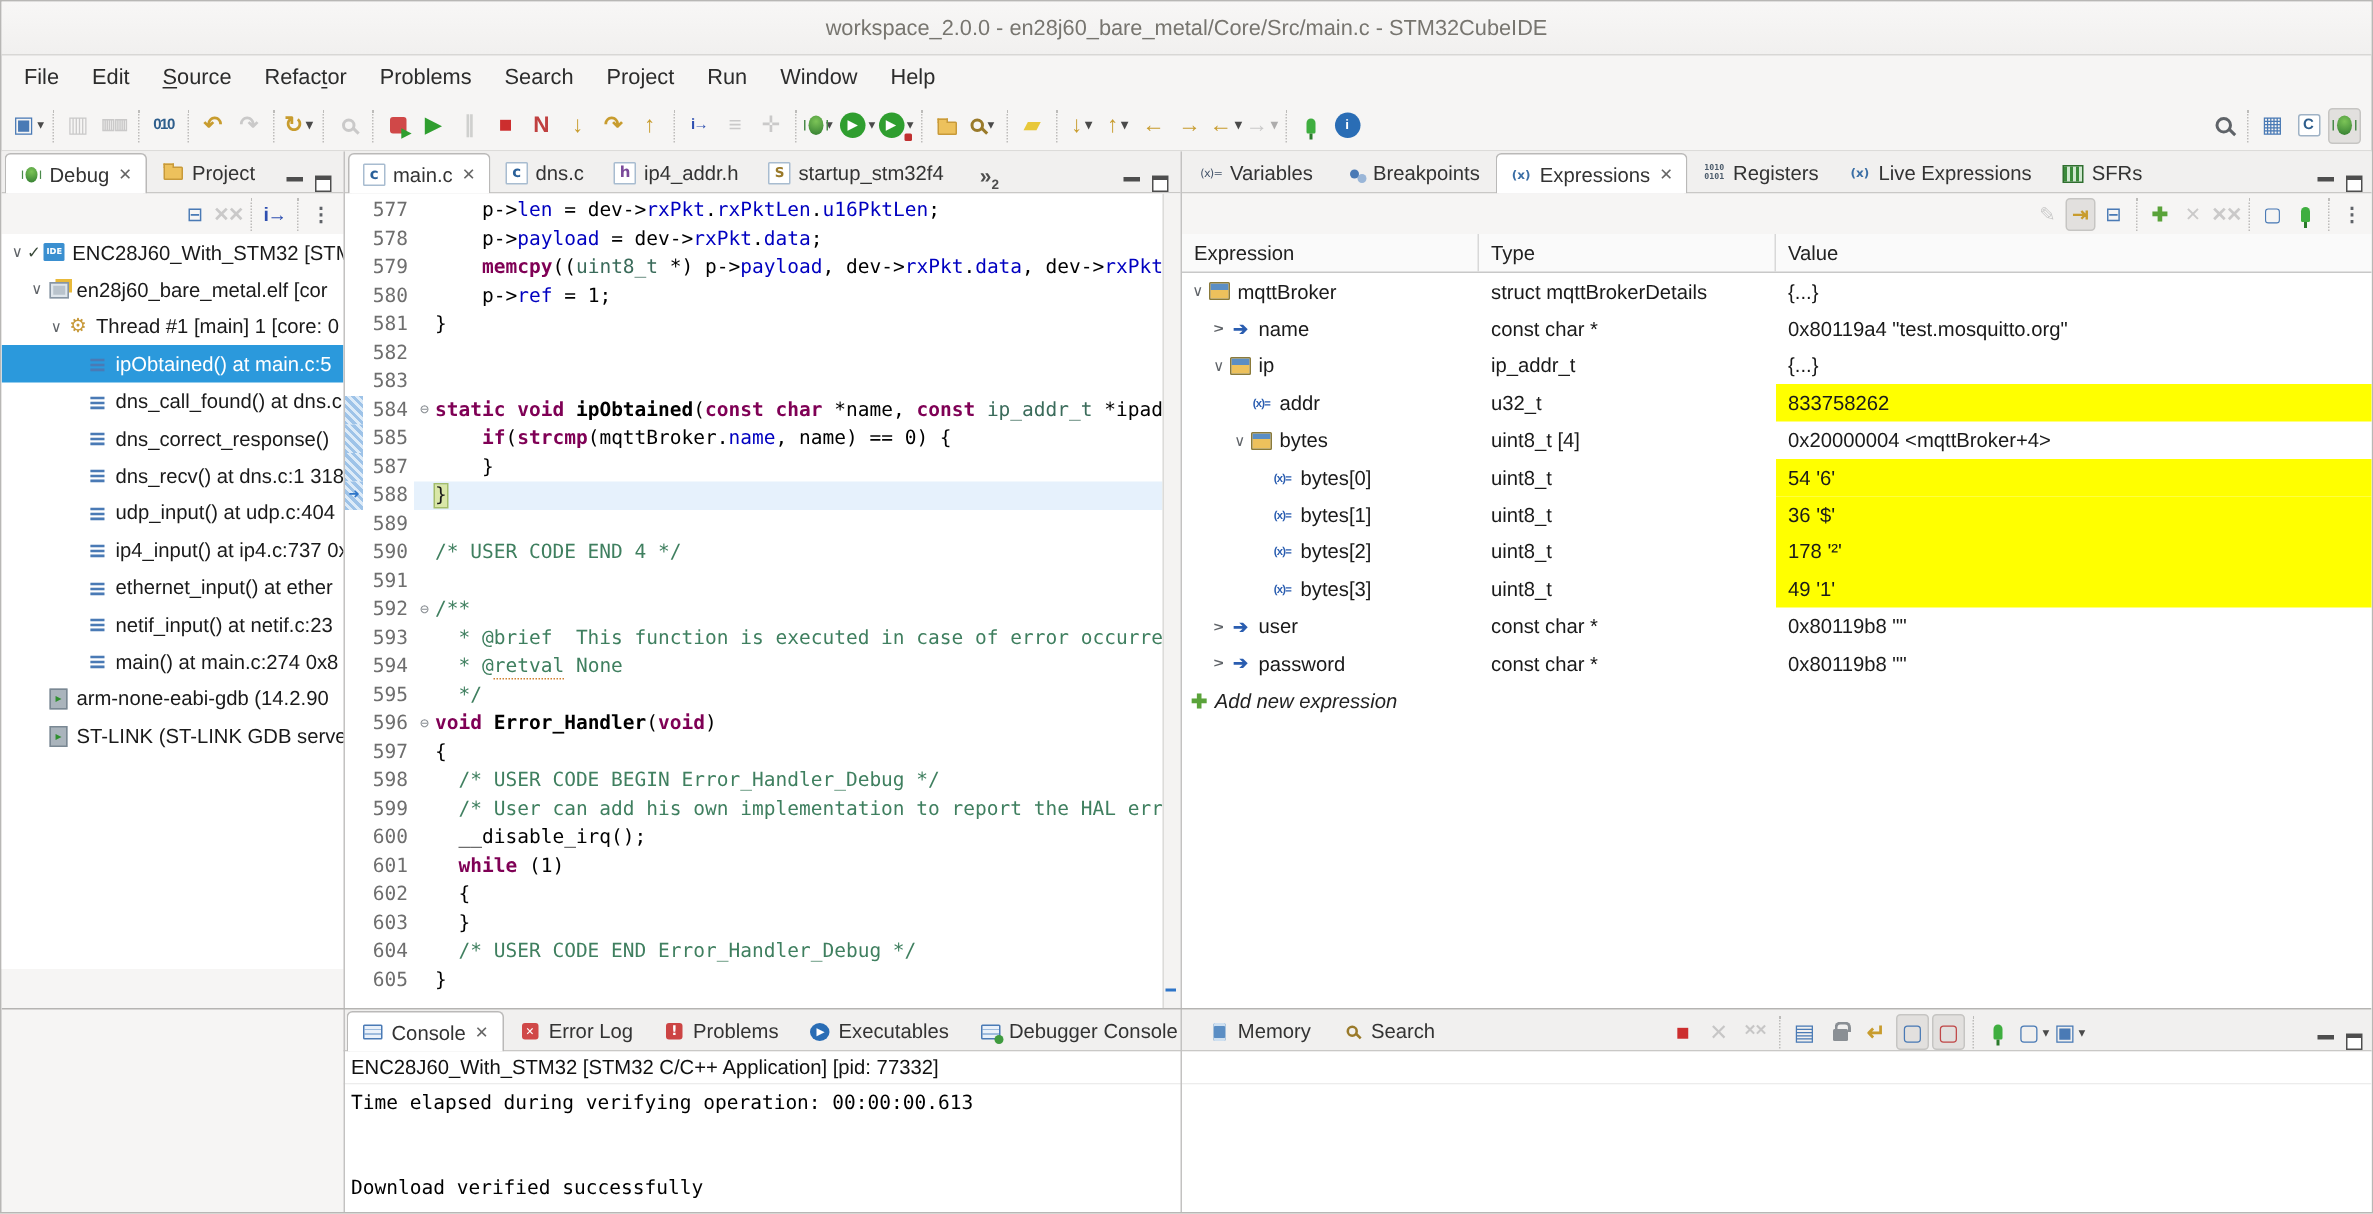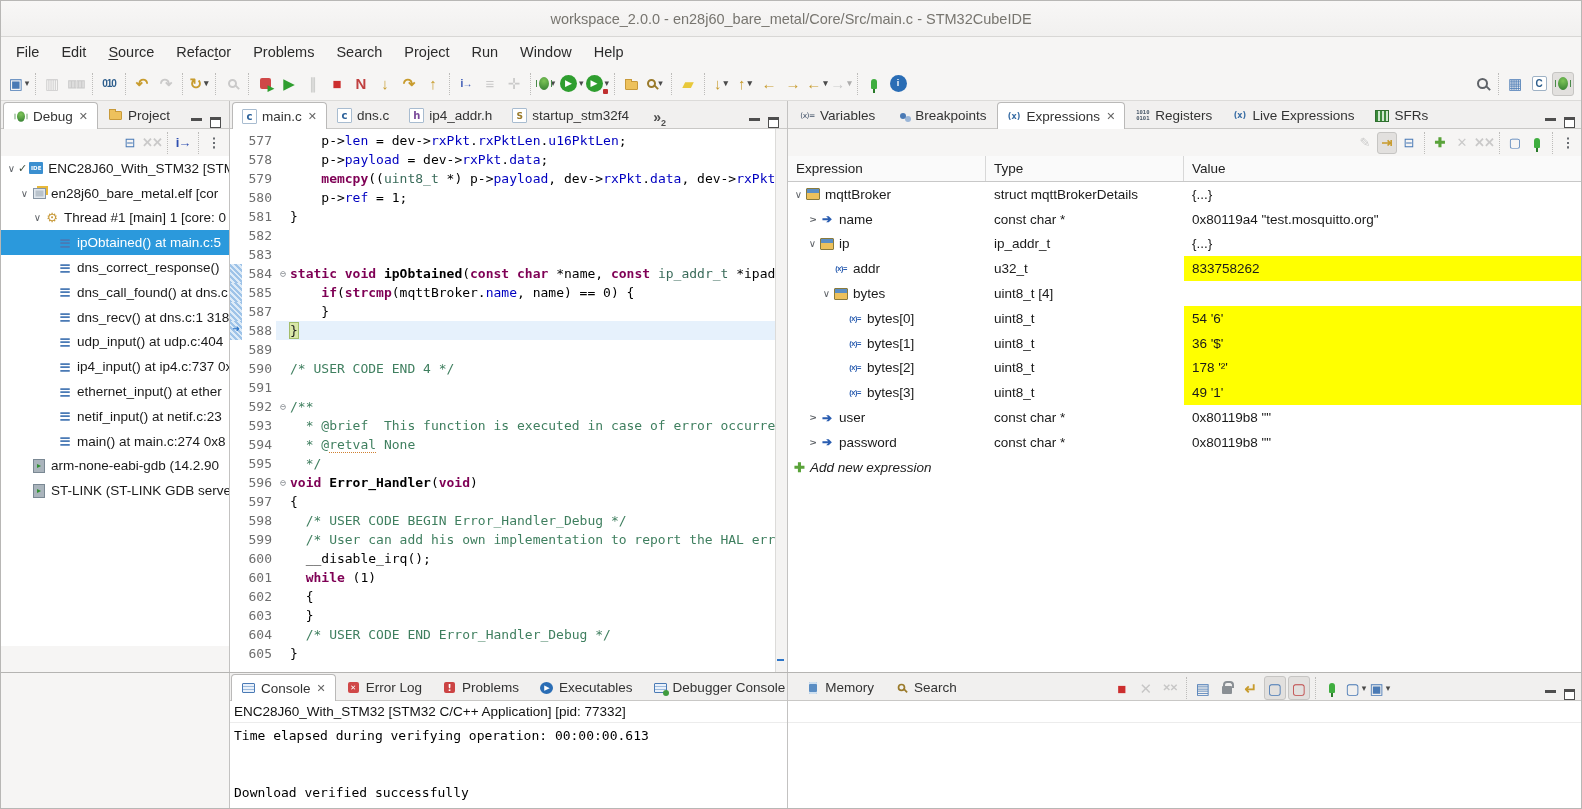--- a/index.html
+++ b/index.html
@@ -377,26 +377,26 @@
           <span>Thread #1 [main] 1 [core: 0</span>
         </div>
         <div class="trow sel" style="padding-left: 43px;">
           <span class="exp"></span>
           <span class="di di-frame"></span>
           <span>ipObtained() at main.c:5</span>
         </div>
         <div class="trow" style="padding-left: 43px;">
           <span class="exp"></span>
           <span class="di di-frame"></span>
-          <span>dns_correct_response()</span>
+          <span>dns_call_found() at dns.c</span>
         </div>
         <div class="trow" style="padding-left: 43px;">
           <span class="exp"></span>
           <span class="di di-frame"></span>
-          <span>dns_call_found() at dns.c</span>
+          <span>dns_correct_response()</span>
         </div>
         <div class="trow" style="padding-left: 43px;">
           <span class="exp"></span>
           <span class="di di-frame"></span>
           <span>dns_recv() at dns.c:1 318</span>
         </div>
         <div class="trow" style="padding-left: 43px;">
           <span class="exp"></span>
           <span class="di di-frame"></span>
           <span>udp_input() at udp.c:404</span>
@@ -820,20 +820,23 @@
           </span>
         </div>
         <div class="erow">
           <span class="ec" style="width: 198px; padding-left: 32px;">
             <span class="exp" style="width: 13px; flex: 0 0 auto; color: rgb(95, 99, 104); font-size: 10px; text-align: center;">∨</span>
             <span class="ei ei-struct"></span>
             <span>bytes</span>
           </span>
           <span class="ec" style="width: 198px;">
             <span style="padding-left: 8px;">uint8_t [4]</span>
+          </span>
+          <span class="ec val" style="flex: 1 1 0%;">
+            <span style="padding-left: 8px;">0x20000004 &lt;mqttBroker+4&gt;</span>
           </span>
         </div>
         <div class="erow">
           <span class="ec" style="width: 198px; padding-left: 46px;">
             <span class="exp" style="width: 13px; flex: 0 0 auto; color: rgb(95, 99, 104); font-size: 10px; text-align: center;"></span>
             <span class="ei ei-primitive"></span>
             <span>bytes[0]</span>
           </span>
           <span class="ec" style="width: 198px;">
             <span style="padding-left: 8px;">uint8_t</span>

